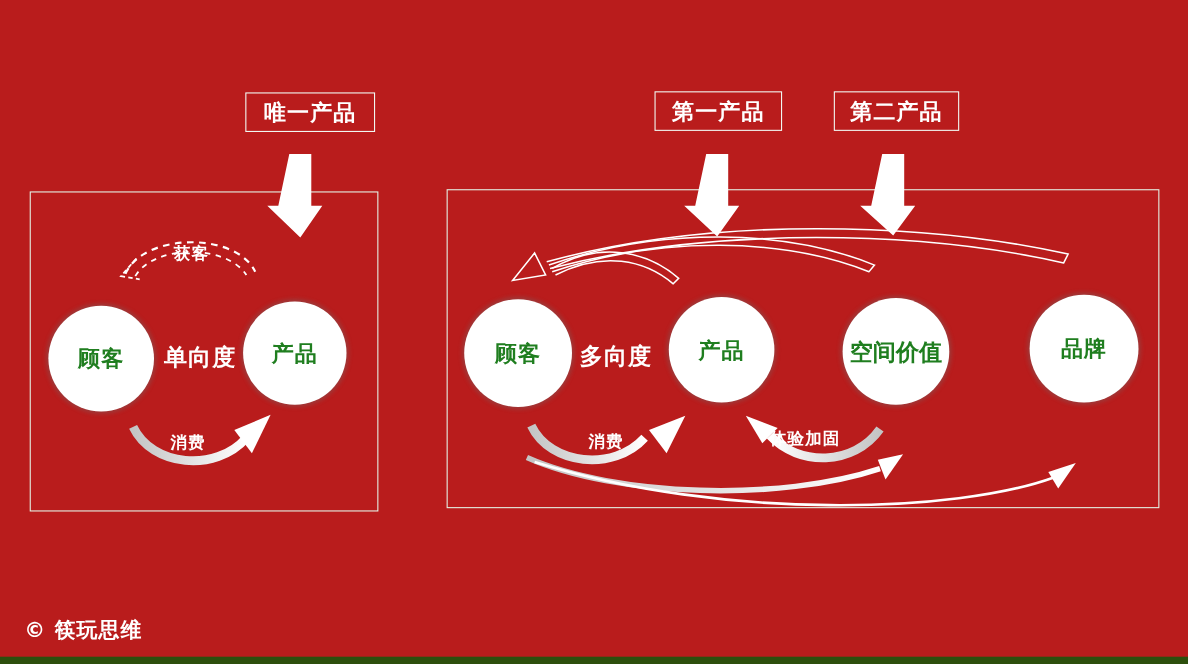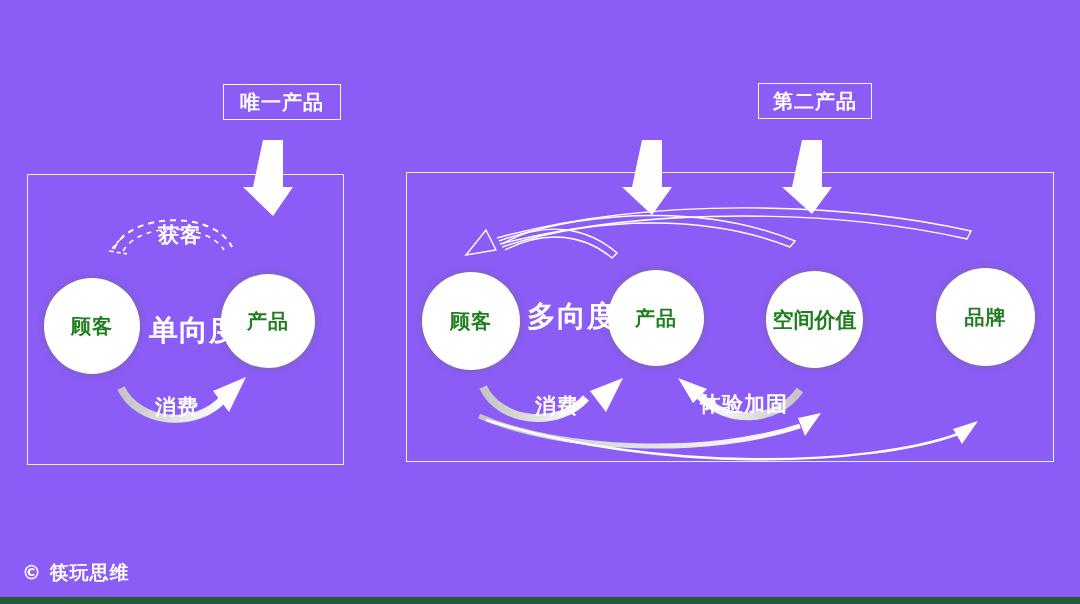--- a/index.html
+++ b/index.html
@@ -1,19 +1,19 @@
 <!DOCTYPE html>
 <html><head>
 <meta charset="utf-8">
 <style>
   html,body{margin:0;padding:0;}
   .stage{
     position:relative;
     width:1080px;height:604px;
-    background:#8b5cf6;
+    background:#b91c1c;
     overflow:hidden;
     font-family:"DejaVu Sans","Liberation Sans",sans-serif;
   }
   .panel{
     position:absolute;
     border:1.5px solid #e4f1e4;
   }
   .toplabel{
     position:absolute;
     border:1.5px solid #f2f8f2;
@@ -36,22 +36,22 @@
     letter-spacing:1px;
     white-space:nowrap;
   }
   .circle.small-text{font-size:21px;letter-spacing:0;}
   .wtext{
     position:absolute;
     color:#ffffff;
     font-weight:bold;
     white-space:nowrap;
   }
-  .rel{font-size:29px;letter-spacing:1px;}
-  .flow{font-size:21px;letter-spacing:1px;}
+  .rel{font-size:21px;letter-spacing:1px;}
+  .flow{font-size:15px;letter-spacing:1px;}
   .footer-left{left:22px;top:560px;font-size:19px;letter-spacing:1px;}
   .footer-right{right:23px;top:562px;font-size:18px;letter-spacing:0.5px;}
   .overlay{
     position:absolute;left:0;top:0;width:1080px;height:604px;
     pointer-events:none;
   }
   .bottom-strip{
     position:absolute;left:0;bottom:0;width:1080px;height:7px;
     background:#0a5c0a;opacity:0.8;
   }
@@ -59,20 +59,23 @@
 </head>
 <body>
 
 <div class="stage">
 
   <div class="panel" style="left:27px;top:174px;width:315px;height:289px;"></div>
   <div class="panel" style="left:406px;top:172px;width:646px;height:288px;"></div>
 
   <div class="toplabel" style="left:223px;top:84px;width:116px;height:34px;">
     <span>唯一产品</span>
+  </div>
+  <div class="toplabel" style="left:595px;top:83px;width:114px;height:34px;">
+    <span>第一产品</span>
   </div>
   <div class="toplabel" style="left:758px;top:83px;width:112px;height:34px;">
     <span>第二产品</span>
   </div>
 
   <div class="circle" style="left:44px;top:278px;width:96px;height:96px;">
     <span>顾客</span>
   </div>
   <div class="circle" style="left:221px;top:274px;width:94px;height:94px;">
     <span>产品</span>
@@ -142,20 +145,20 @@
     <g>
       <path d="M486,420 C660,474 870,466 958,434" stroke="#ffffff" stroke-width="2.4" fill="none"></path>
       <path d="M978,421 L953,429 L962,444 Z" fill="#ffffff"></path>
     </g>
   </svg>
 
   <span class="wtext flow" style="left:158px;top:221px;">获客</span>
   <span class="wtext rel" style="left:149px;top:311px;">单向度</span>
   <span class="wtext flow" style="left:155px;top:393px;">消费</span>
 
-  <span class="wtext rel" style="left:527px;top:297px;">多向度</span>
+  <span class="wtext rel" style="left:527px;top:310px;">多向度</span>
   <span class="wtext flow" style="left:535px;top:392px;">消费</span>
   <span class="wtext flow" style="left:700px;top:390px;">体验加固</span>
 
   <span class="wtext footer-left">© 筷玩思维</span>
 
   <div class="bottom-strip"></div>
 </div>
 
 </body></html>

